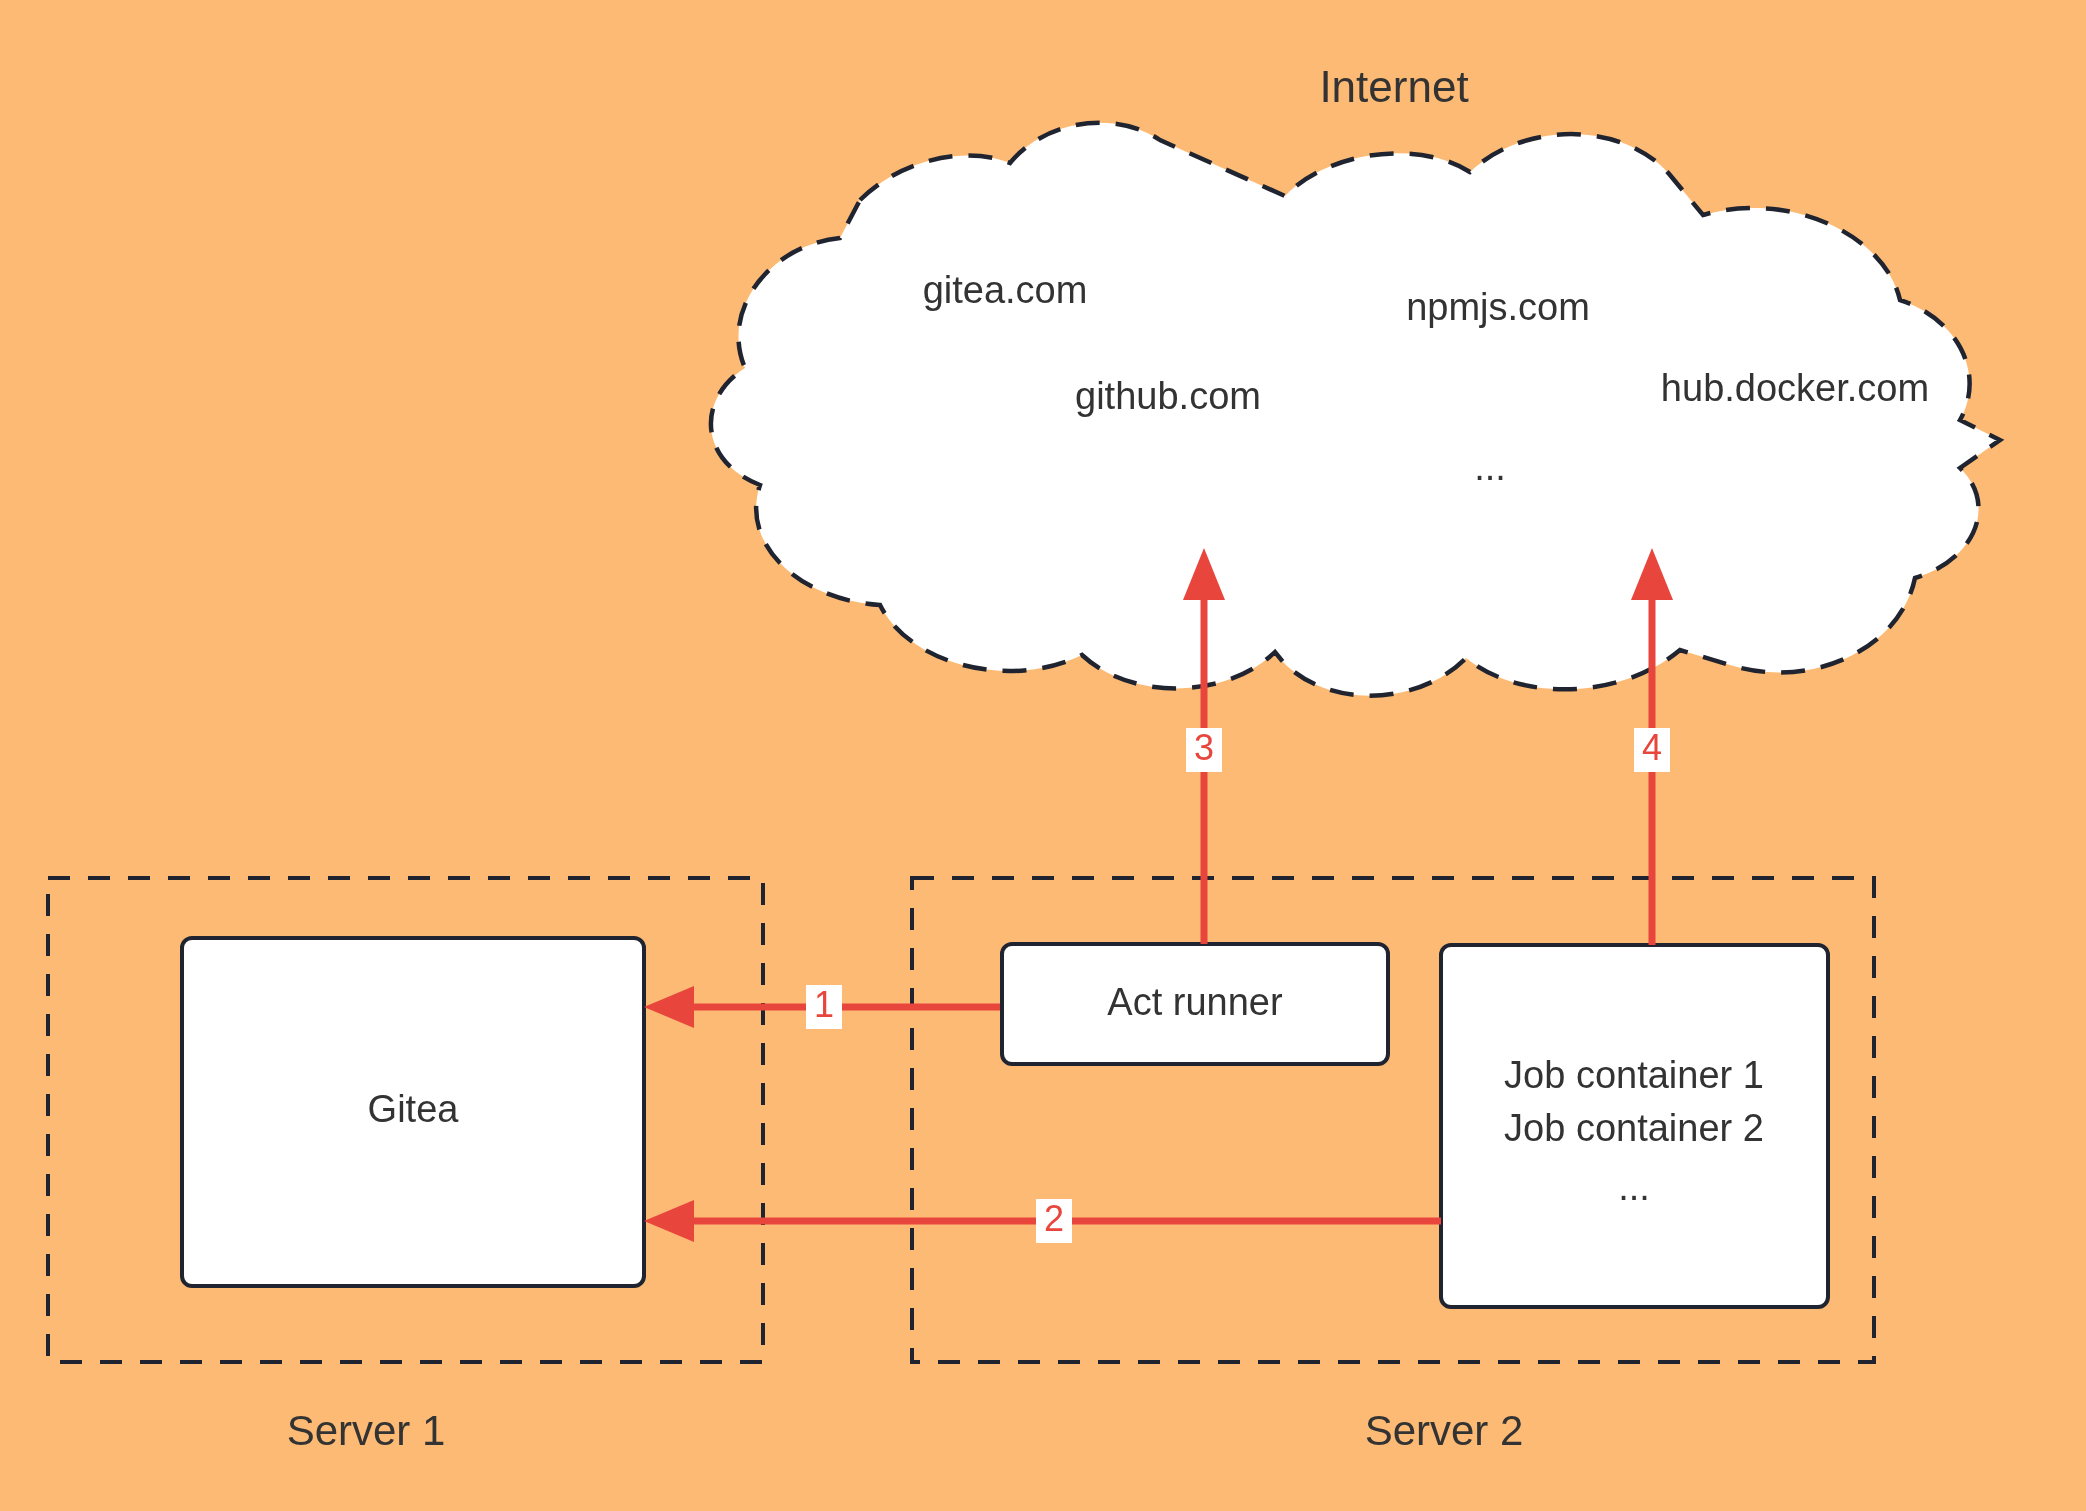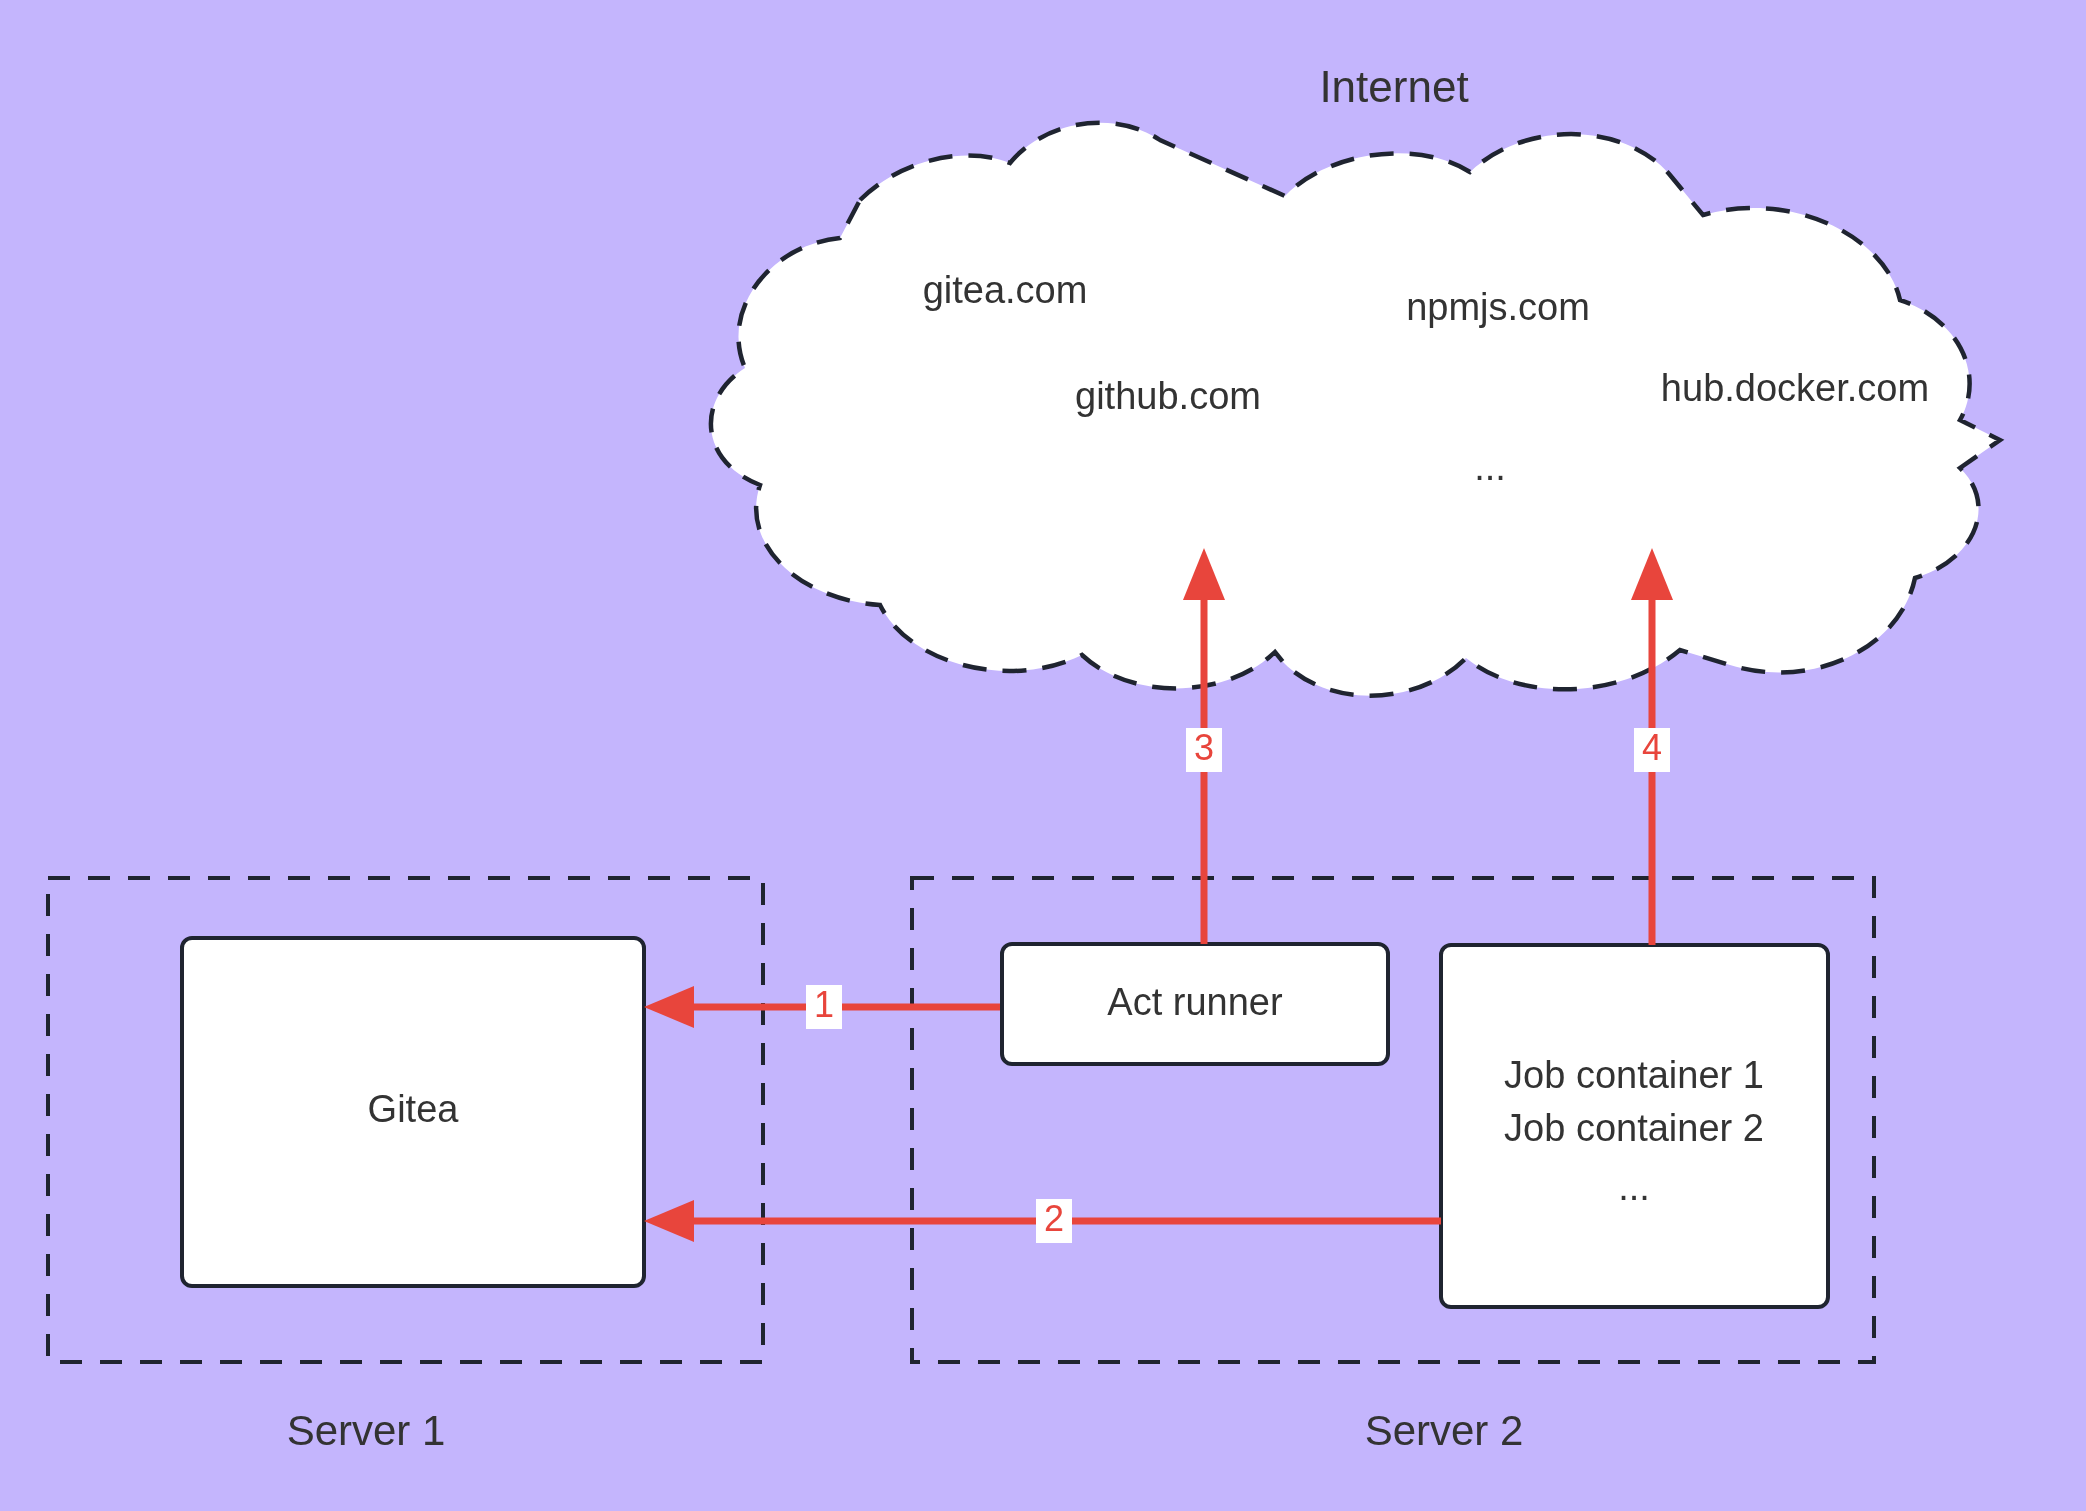--- a/index.html
+++ b/index.html
@@ -8,21 +8,21 @@
     padding: 0;
     background: #ffffff;
   }
   body {
     font-family: "Liberation Sans", "DejaVu Sans", sans-serif;
   }
   #canvas {
     position: relative;
     width: 2086px;
     height: 1511px;
-    background: #c4b5fd;
+    background: #fdba74;
     overflow: hidden;
   }
   #diagram-svg {
     position: absolute;
     left: 0;
     top: 0;
     width: 2086px;
     height: 1511px;
   }
   .svg-text {

